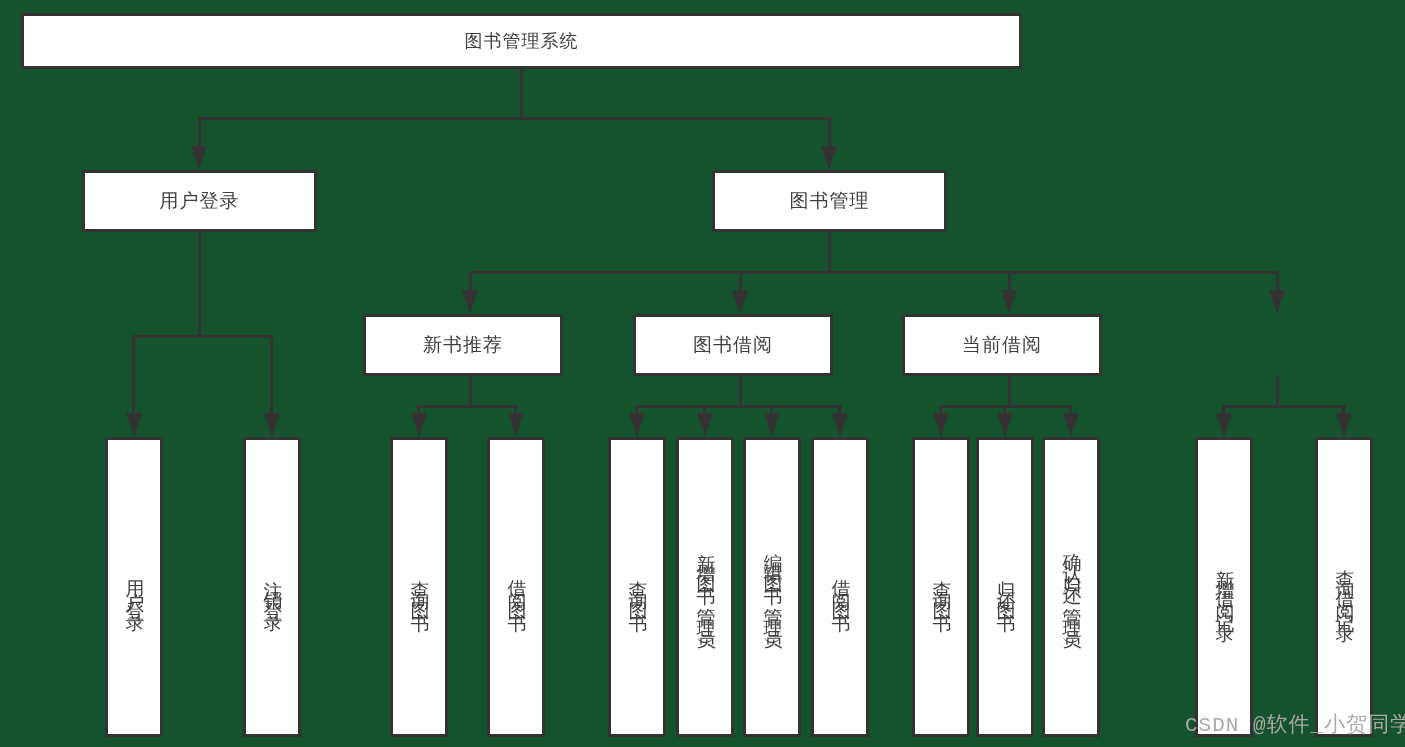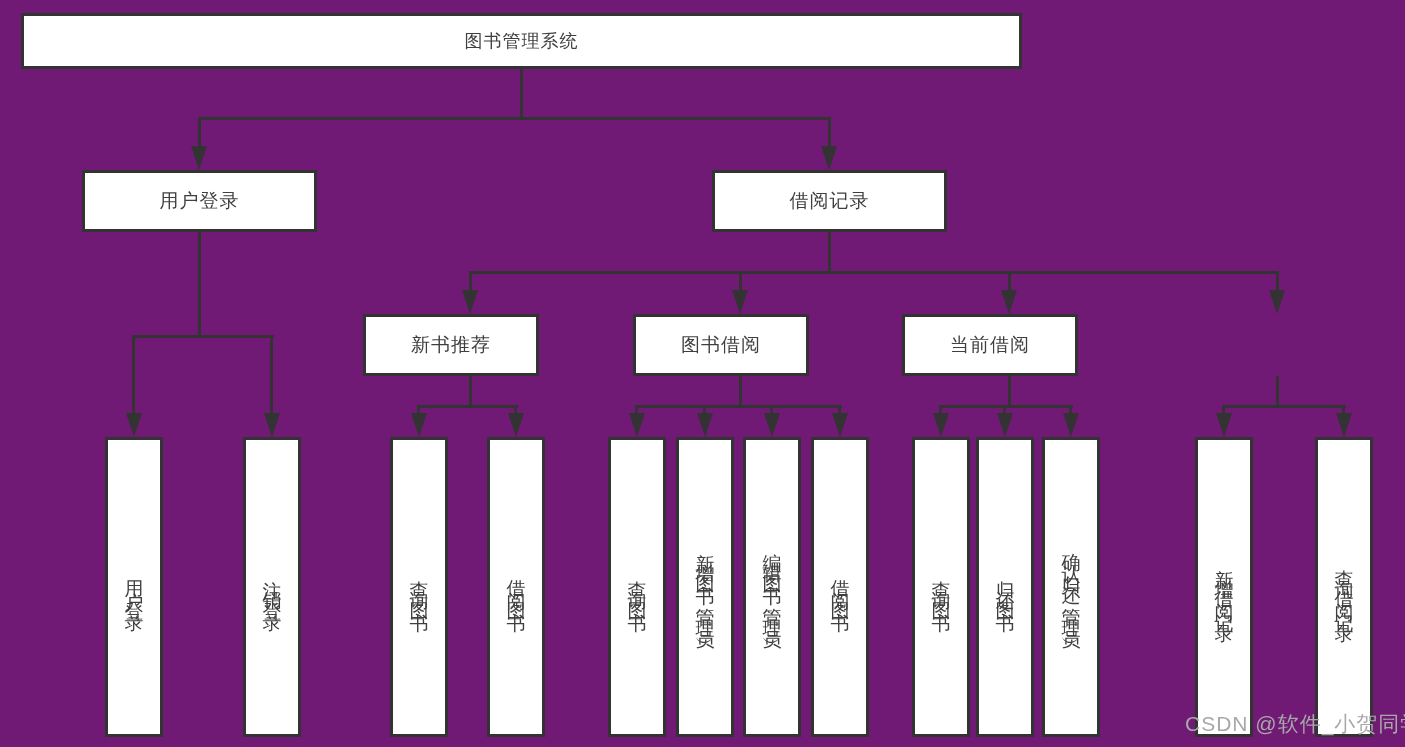--- a/index.html
+++ b/index.html
@@ -3,37 +3,37 @@
 <meta charset="utf-8">
 <style>
   :root{
     --line:#333333;
     --text:#3f3f3f;
   }
   html,body{margin:0;padding:0;background:#ffffff;}
   #canvas{
     position:relative;
     width:1405px;height:747px;
-    background:#701a75;
-    font-family:Liberation Sans, sans-serif;
+    background:#14532d;
+    font-family:Liberation Mono, monospace;
     overflow:hidden;
     text-align:center;
   }
   .box{
     position:absolute;
     border:3px solid var(--line);
     background:#ffffff;
     display:flex;align-items:center;justify-content:center;
     color:var(--text);
     box-sizing:border-box;
     letter-spacing:1px;
   }
   .root-box{left:21px;top:13px;width:1001px;height:56px;font-size:18px;}
   .mid-box{width:235px;height:62px;top:170px;font-size:19px;}
-  .l3-box{width:176px;height:62px;top:314px;font-size:19px;}
+  .l3-box{width:200px;height:62px;top:314px;font-size:19px;}
   .leaf{
     position:absolute;
     top:437px;width:58px;height:300px;
     border:3px solid var(--line);
     background:#ffffff;
     display:flex;align-items:center;justify-content:center;
     box-sizing:border-box;
   }
   .leaf span{
     writing-mode:vertical-rl;
@@ -73,21 +73,21 @@
   <div class="hline" style="left:198px;top:117px;width:633px;height:3px;"></div>
   <div class="vline" style="left:198px;top:120px;width:3px;height:28px;"></div>
   <div class="arrow" style="left:191px;top:146px;"></div>
   <div class="vline" style="left:828px;top:120px;width:3px;height:28px;"></div>
   <div class="arrow" style="left:821px;top:146px;"></div>
 
   <div class="box mid-box" style="left:82px;">
     <span>用户登录</span>
   </div>
   <div class="box mid-box" style="left:712px;">
-    <span>借阅记录</span>
+    <span>图书管理</span>
   </div>
 
   <div class="vline" style="left:198px;top:232px;width:3px;height:106px;"></div>
   <div class="hline" style="left:132px;top:335px;width:142px;height:3px;"></div>
   <div class="vline" style="left:132px;top:338px;width:3px;height:77px;"></div>
   <div class="arrow" style="left:126px;top:413px;"></div>
   <div class="vline" style="left:270px;top:338px;width:3px;height:77px;"></div>
   <div class="arrow" style="left:264px;top:413px;"></div>
 
   <div class="vline" style="left:828px;top:232px;width:3px;height:42px;"></div>

